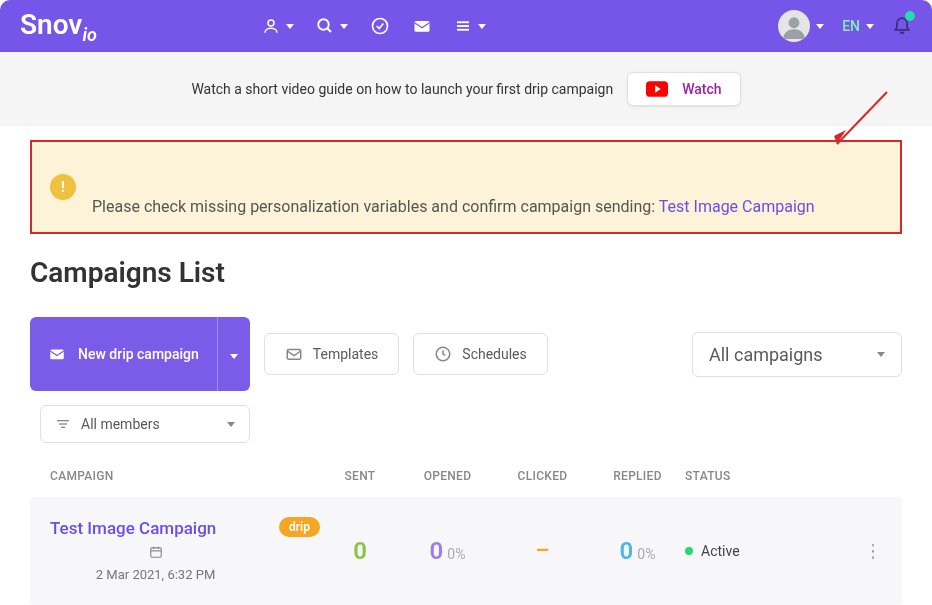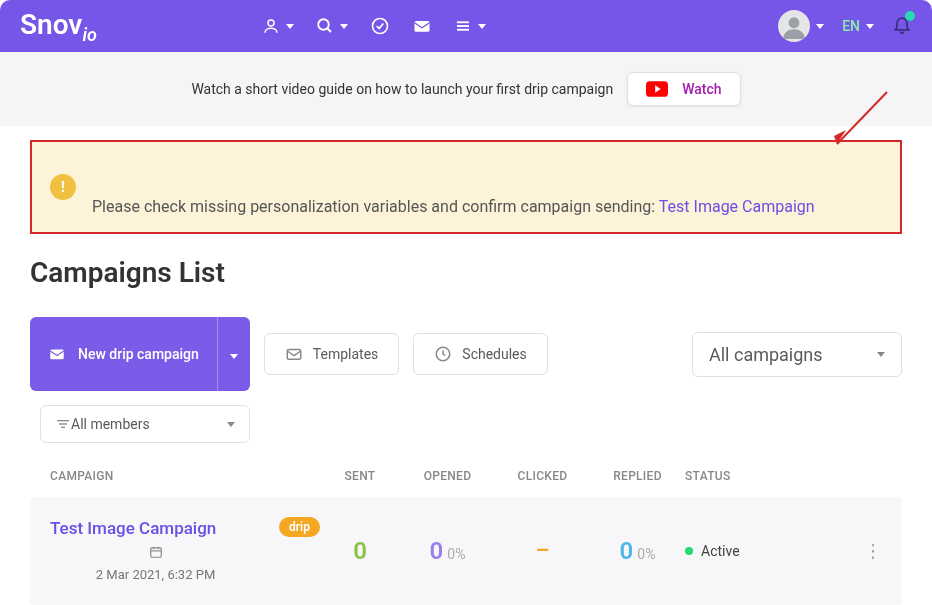--- a/index.html
+++ b/index.html
@@ -38,21 +38,21 @@
     
     .action-bar { display: flex; align-items: center; gap: 14px; margin: 28px 30px 0 30px; }
     .new-campaign-btn { background: #7B5CE8; color: #fff; border: none; padding: 28px 18px; border-radius: 6px 0 0 6px; display: flex; align-items: center; gap: 12px; font-size: 14px; font-weight: 500; cursor: pointer; }
     .new-campaign-dd { background: #7B5CE8; color: #fff; border: none; border-left: 1px solid rgba(255,255,255,0.3); padding: 12px 12px; border-radius: 0 6px 6px 0; cursor: pointer; }
     .secondary-btn { background: #fff; border: 1px solid #E0E0E0; padding: 11px 20px; border-radius: 6px; display: flex; align-items: center; gap: 10px; font-size: 14px; color: #5A5A5A; cursor: pointer; }
     .filter-select { margin-left: auto; background: #fff; border: 1px solid #E0E0E0; padding: 11px 16px; border-radius: 6px; display: flex; align-items: center; justify-content: space-between; min-width: 210px; font-size: 18px; color: #5A5A5A; cursor: pointer; }
     
     
     .members-row { margin: 14px 30px 0 40px; }
     .members-select { background: #fff; border: 1px solid #E0E0E0; padding: 10px 14px; border-radius: 6px; display: inline-flex; align-items: center; justify-content: space-between; min-width: 210px; font-size: 14px; color: #5A5A5A; cursor: pointer; gap: 40px; }
-    .members-left { display: flex; align-items: center; }
+    .members-left { display: flex; align-items: center; gap: 10px; }
     
     
     .table-head { display: flex; align-items: flex-end; margin: 26px 30px 0 30px; padding: 0 20px 14px 20px; font-size: 12px; color: #888; font-weight: 500; letter-spacing: 0.3px; }
     .col-campaign { width: 270px; }
     .col-sent { width: 80px; text-align: center; }
     .col-opened { width: 95px; text-align: center; }
     .col-clicked { width: 95px; text-align: center; }
     .col-replied { width: 95px; text-align: center; }
     .col-status { width: 140px; }
     .col-menu { flex: 1; text-align: right; }

